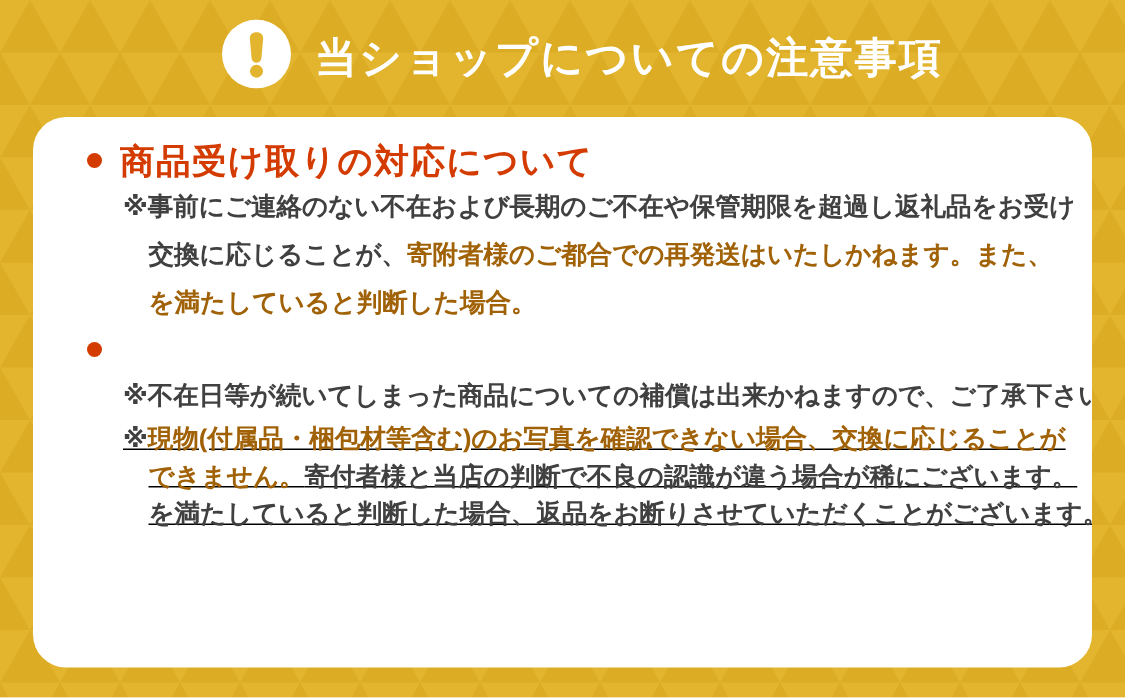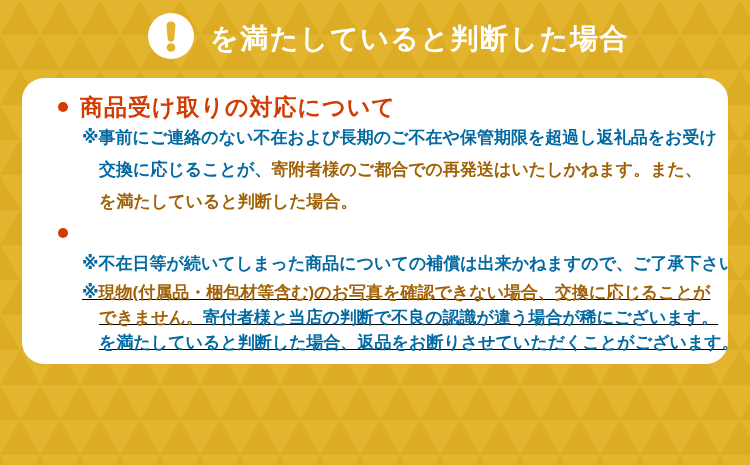--- a/index.html
+++ b/index.html
@@ -41,21 +41,21 @@
     align-items: center;
     color: #ffffff;
     font-size: 28px;
     letter-spacing: 1.5px;
     white-space: nowrap;
   }
   
   .panel {
     position: absolute;
     left: 22px; top: 78px;
-    width: 706px; height: 286px;
+    width: 706px; height: 367px;
     background: #ffffff;
     border-radius: 22px;
     padding: 14px 14px 0 24px;
     overflow: hidden;
   }
   .section-heading {
     display: flex;
     align-items: center;
     height: 30px;
     line-height: 30px;
@@ -75,21 +75,21 @@
   }
   .para {
     margin-left: 36px;
     font-size: 17px;
     letter-spacing: 0px;
     line-height: 32px;
   }
   .para.tight { line-height: 25px; text-decoration: underline; }
   .line { white-space: nowrap; }
   .line.cont { padding-left: 17px; }
-  .seg.black { color: #0369a1; }
+  .seg.black { color: #404040; }
   .seg.red   { color: #a16207; }
 </style>
 </head>
 <body>
 
 <div class="page">
 
   <svg class="bg-pattern" width="750" height="465" xmlns="http://www.w3.org/2000/svg">
     <defs>
       <pattern id="tri" width="40" height="70" patternUnits="userSpaceOnUse">
@@ -101,21 +101,21 @@
     </defs>
     <rect width="750" height="465" fill="url(#tri)"></rect>
   </svg>
 
   <div class="header">
     <svg class="alert-icon" viewBox="0 0 46 46" xmlns="http://www.w3.org/2000/svg">
       <circle cx="23" cy="23" r="23" fill="#ffffff"></circle>
       <path d="M23 8.5 C26 8.5 27.6 10.3 27.4 13 L26.3 25.5 C26.1 27.6 24.9 28.8 23 28.8 C21.1 28.8 19.9 27.6 19.7 25.5 L18.6 13 C18.4 10.3 20 8.5 23 8.5 Z" fill="#e3b42d"></path>
       <circle cx="23" cy="34.5" r="4.3" fill="#e3b42d"></circle>
     </svg>
-    <div class="header-title">を満たしていると判断した場合</div>
+    <div class="header-title">当ショップについての注意事項</div>
   </div>
 
   <div class="panel">
 
     <div class="section-heading">
       <span class="bullet-dot"></span>
       <span class="heading-text">商品受け取りの対応について</span>
     </div>
     <div class="para">
       <div class="line"><span class="seg black">※事前にご連絡のない不在および長期のご不在や保管期限を超過し返礼品をお受け</span></div>

